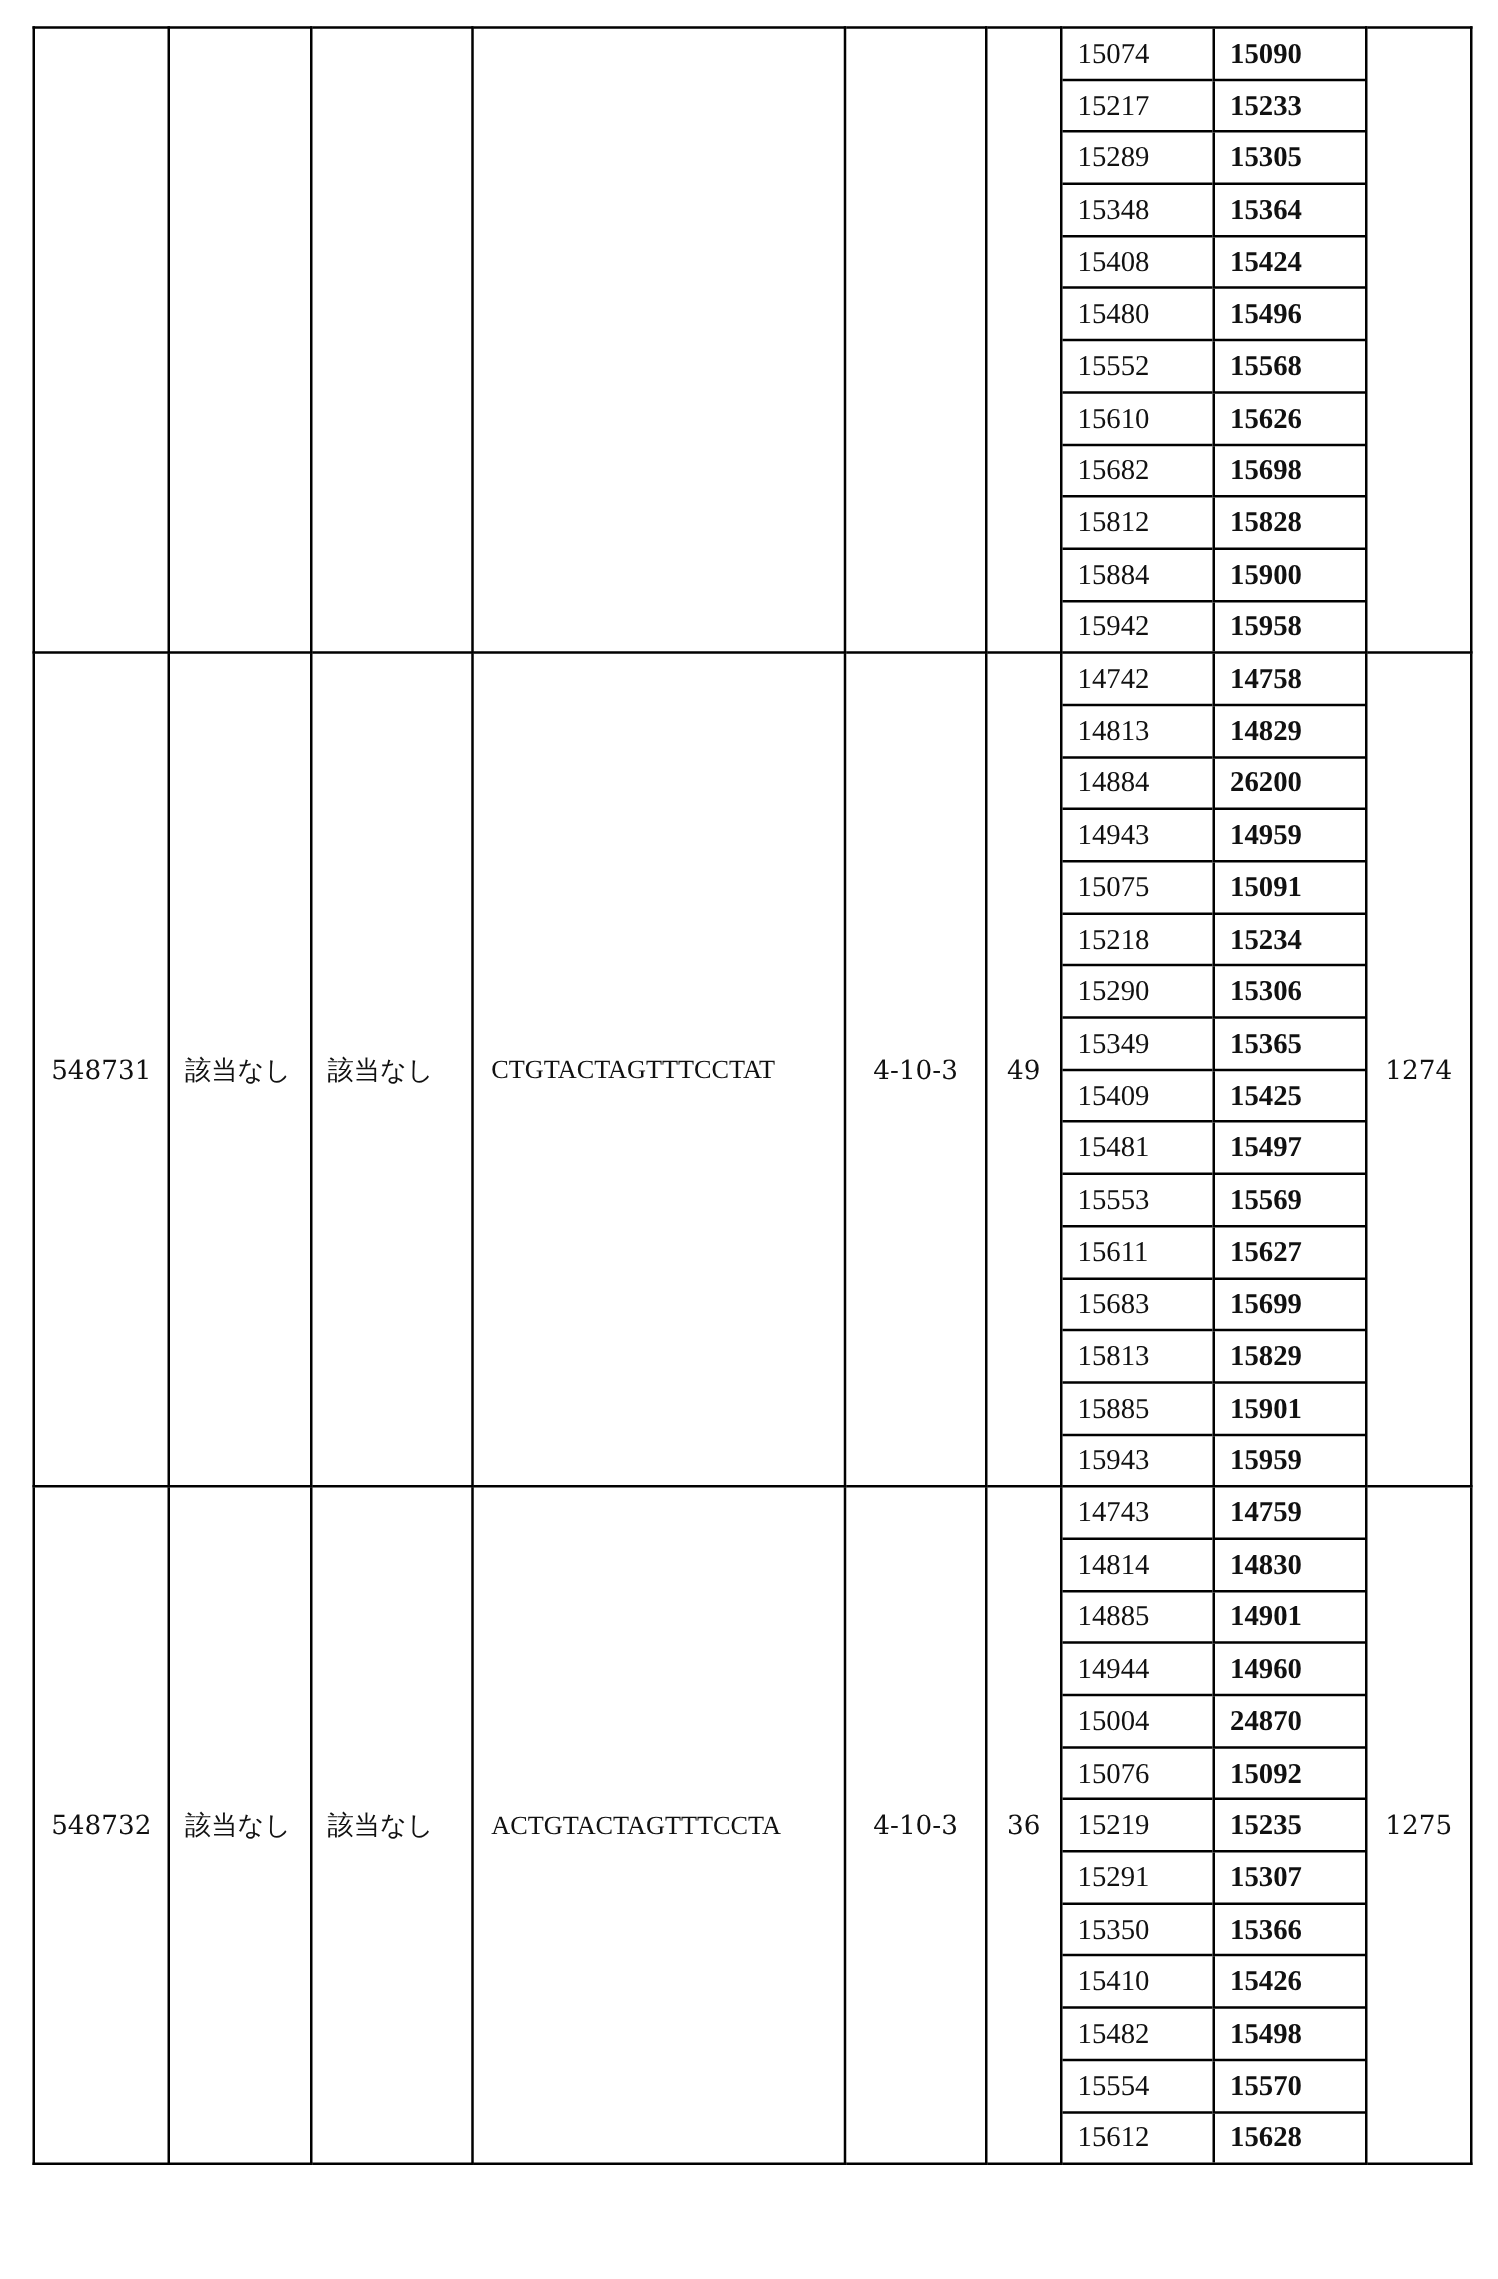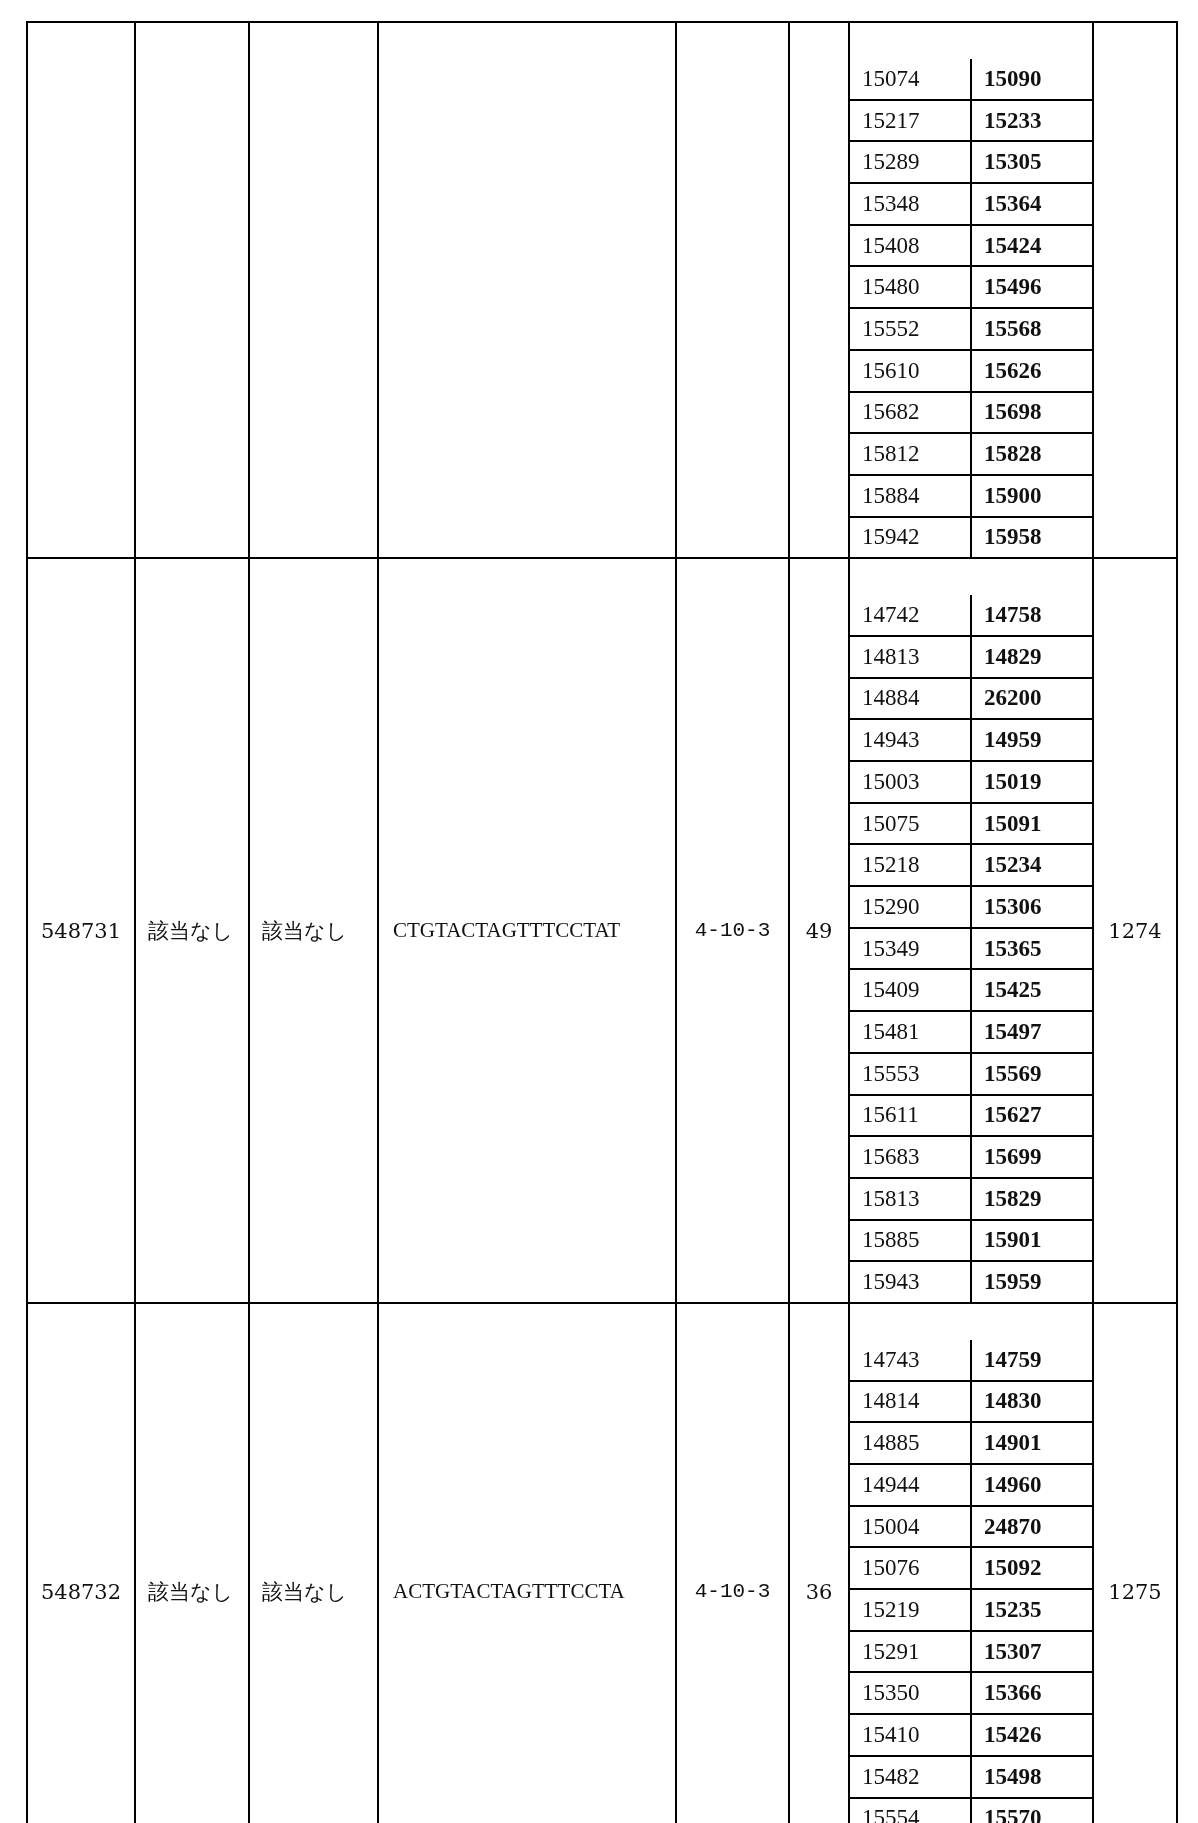--- a/index.html
+++ b/index.html
@@ -5,24 +5,24 @@
   html, body { margin: 0; padding: 0; background: #ffffff; }
   body { width: 1198px; height: 1823px; position: relative; overflow: hidden;
          font-family: "DejaVu Serif", "Liberation Serif", serif; color: #111; }
   table.main { position: absolute; left: 26px; top: 21px; width: 1150px;
                border-collapse: collapse; table-layout: fixed; }
   table.main > tbody > tr > td { border: 2.5px solid #000; padding: 0; vertical-align: middle;
                font-size: 21px; }
   td.id { text-align: center; }
   td.jp { padding-left: 12px !important; font-family: "DejaVu Sans", sans-serif; font-size: 21px; line-height: 42px; }
   td.seq { padding-left: 14px !important; font-family: "Liberation Serif", serif; font-size: 21px; letter-spacing: 0px; }
-  td.motif { text-align: center; font-size: 20px; font-family: Liberation Mono, monospace; }
+  td.motif { text-align: center; font-size: 20px; }
   td.ctr { text-align: center; }
   td.pos { padding: 0 !important; vertical-align: top !important; }
-  table.sub { width: 100%; border-collapse: collapse; table-layout: fixed; margin-top: 36px; }
+  table.sub { width: 100%; border-collapse: collapse; table-layout: fixed; }
   table.sub td { border-top: 2.5px solid #000; border-right: 2.5px solid #000; height: 39.7px; padding: 0 0 0 12px;
                  font-family: "Liberation Serif", serif; font-size: 23px; vertical-align: middle; }
   table.sub tr:first-child td { border-top: none; }
   table.sub td:last-child { border-right: none; font-weight: bold; }
   td.seqid { text-align: center; }
 </style>
 </head>
 <body>
 
 <table class="main">
@@ -120,24 +120,20 @@
               </tr>
               <tr>
                 <td>14884</td>
                 <td>26200</td>
               </tr>
               <tr>
                 <td>14943</td>
                 <td>14959</td>
               </tr>
               <tr>
-                <td>15003</td>
-                <td>15019</td>
-              </tr>
-              <tr>
                 <td>15075</td>
                 <td>15091</td>
               </tr>
               <tr>
                 <td>15218</td>
                 <td>15234</td>
               </tr>
               <tr>
                 <td>15290</td>
                 <td>15306</td>

